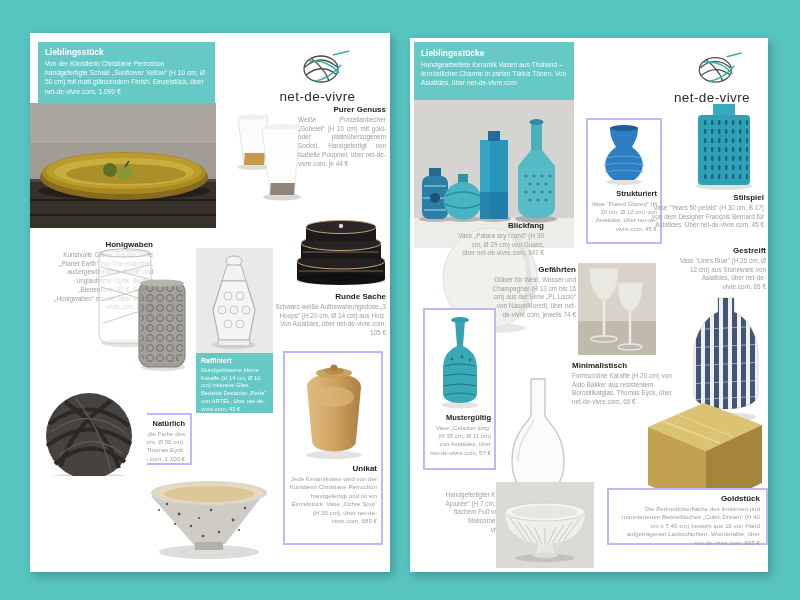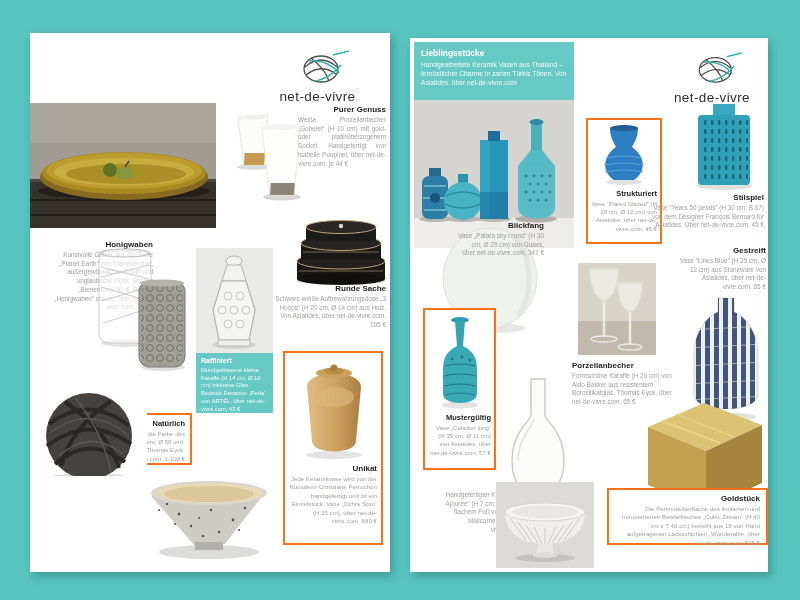--- a/index.html
+++ b/index.html
@@ -3,36 +3,40 @@
 <meta charset="utf-8">
 <style>
   html,body{margin:0;padding:0;background:#58c4c0;}
   .canvas{position:relative;width:800px;height:600px;background:#58c4c0;overflow:hidden;
           font-family:"Liberation Sans",sans-serif;}
   .abs{position:absolute;}
   .page{position:absolute;background:#ffffff;box-shadow:3px 4px 9px rgba(20,70,68,.35);}
   .tealfill{background:#66c9c5;color:#ffffff;}
   .tealfill .ht{font-size:8.4px;font-weight:bold;line-height:10px;margin:0 0 2px 0;color:#fff;}
   .tealfill .hb{font-size:6.7px;line-height:9.2px;color:#f2fbfa;}
-  .obox{position:absolute;border:2px solid #f97316;background:#ffffff;box-sizing:border-box;}
+  .obox{position:absolute;border:2px solid #c4b5fd;background:#ffffff;box-sizing:border-box;}
   .t{font-weight:bold;color:#1d1d1b;font-size:8px;line-height:9.5px;margin:0 0 1.5px 0;}
   .b{font-size:6.4px;line-height:8.7px;color:#9e9e9c;}
   .ar{text-align:right;}
   .ac{text-align:right;}
   .aj{text-align:justify;}
   .logo{color:#2d2d2b;font-size:13.5px;letter-spacing:.4px;font-weight:normal;}
   svg{display:block;}
 </style>
 </head>
 <body>
 
 <div class="canvas">
 
   <div class="page" style="left:30px;top:33px;width:360px;height:539px;">
 
+    <div class="abs tealfill" style="left:8px;top:9px;width:177px;height:61px;padding:5px 7px;box-sizing:border-box;">
+      <div class="ht">Lieblingsstück</div>
+      <div class="hb">Von der Künstlerin Christiane Perrochon handgefertigte Schale „Sunflower Yellow“ (H 10 cm, Ø 50 cm) mit matt glänzendem Finish. Einzelstück, über net-de-vivre.com, 1.090 €</div>
+    </div>
 
     <div class="abs" style="left:0;top:70px;width:186px;height:125px;">
       <svg width="186" height="125" viewBox="0 0 186 125">
         <rect width="186" height="125" fill="#a09c93"></rect>
         <rect width="186" height="40" fill="#aaa69d"></rect>
         <rect y="76" width="186" height="49" fill="#37322c"></rect>
         <rect y="76" width="186" height="3" fill="#4d463e"></rect>
         <rect y="96" width="186" height="2" fill="#211d19"></rect>
         <rect y="111" width="186" height="2" fill="#211d19"></rect>
         <ellipse cx="94" cy="88" rx="86" ry="9" fill="#16130f" opacity="0.55"></ellipse>
@@ -144,21 +148,21 @@
         <rect x="9" y="24" width="80" height="16" fill="#1b1918"></rect>
         <ellipse cx="49" cy="24" rx="40" ry="7.5" fill="#262322" stroke="#bfa57d" stroke-width="1"></ellipse>
         <rect x="14" y="8" width="70" height="14" fill="#1d1b1a"></rect>
         <ellipse cx="49" cy="8" rx="35" ry="6.5" fill="#2a2726" stroke="#bfa57d" stroke-width="1"></ellipse>
         <circle cx="49" cy="7" r="2.2" fill="#d8d8d6"></circle>
         <line x1="7" y1="52" x2="91" y2="52" stroke="#bfa57d" stroke-width="0.8" opacity="0.7"></line>
         <line x1="11" y1="33" x2="87" y2="33" stroke="#bfa57d" stroke-width="0.8" opacity="0.7"></line>
       </svg>
     </div>
 
-    <div class="abs ar" style="left:240px;top:251px;width:116px;">
+    <div class="abs ar" style="left:240px;top:259px;width:116px;">
       <div class="t">Runde Sache</div>
       <div class="b">Schwarz-weiße Aufbewahrungsdose „3 Hoops“ (H 20 cm, Ø 14 cm) aus Holz. Von Asiatides, über net-de-vivre.com, 105 €</div>
     </div>
 
     <div class="obox" style="left:10px;top:380px;width:152px;height:52px;padding:4px 5px;">
       <div class="t ar" style="font-size:7.5px;">Natürlich</div>
       <div class="b ar" style="font-size:6.1px;line-height:8.2px;">Die Fellfarbe des Schafes bestimmt die Farbe des Poufs „Texelaar Ottoman (H 50 cm, Ø 50 cm). Design: Christien Meindertsma für Thomas Eyck. Über net-de-vivre.com, 1.100 €</div>
     </div>
 
     <div class="abs" style="left:5px;top:355px;width:112px;height:97px;">
@@ -343,20 +347,24 @@
         <ellipse cx="52" cy="56" rx="47" ry="50" fill="#eef1ec" stroke="#dde0da" stroke-width="1"></ellipse>
         <path d="M76,16 C94,32 96,74 80,94" stroke="#e0e4dd" stroke-width="5" fill="none" opacity="0.8"></path>
       </svg>
     </div>
 
     <div class="abs ar" style="left:48px;top:183px;width:86px;">
       <div class="t">Blickfang</div>
       <div class="b">Vase „Patara sky round“ (H 30 cm, Ø 29 cm) von Guaxs, über net-de-vivre.com, 347 €</div>
     </div>
 
+    <div class="abs ar" style="left:78px;top:227px;width:88px;">
+      <div class="t">Gefährten</div>
+      <div class="b">Gläser für Wein, Wasser und Champagner (H 13 cm bis 16 cm) aus der Serie „PL Liscio“ von NasonMoretti, über net-de-vivre.com, jeweils 74 €</div>
+    </div>
 
     <div class="abs" style="left:168px;top:225px;width:78px;height:92px;">
       <svg width="78" height="92" viewBox="0 0 78 92">
         <rect width="78" height="92" fill="#d8d3c9"></rect>
         <rect y="58" width="78" height="34" fill="#c0baad"></rect>
         <path d="M12,6 C12,26 18,34 26,38 C34,34 40,26 40,6 Z" fill="#ffffff" opacity="0.5" stroke="#f1f0ed" stroke-width="1.4"></path>
         <line x1="26" y1="38" x2="26" y2="74" stroke="#ecebe7" stroke-width="2.4"></line>
         <ellipse cx="26" cy="76" rx="13" ry="3" fill="none" stroke="#e9e8e4" stroke-width="1.4"></ellipse>
         <path d="M40,20 C40,38 45,45 52,49 C59,45 64,38 64,20 Z" fill="#ffffff" opacity="0.5" stroke="#f1f0ed" stroke-width="1.4"></path>
         <line x1="52" y1="49" x2="52" y2="82" stroke="#ecebe7" stroke-width="2.4"></line>
@@ -411,21 +419,21 @@
         </g>
         <circle cx="17" cy="45" r="1.4" fill="#1f7487"></circle>
           <circle cx="27" cy="43" r="1.4" fill="#1f7487"></circle>
           <circle cx="35" cy="46" r="1.4" fill="#1f7487"></circle>
       </svg>
       <div class="t ac" style="font-size:7.5px;margin-top:3px;">Mustergültig</div>
       <div class="b ac" style="font-size:6.1px;line-height:8.2px;">Vase „Celadon long“ (H 35 cm, Ø 11 cm) von Asiatides, über net-de-vivre.com, 57 €</div>
     </div>
 
     <div class="abs" style="left:162px;top:323px;width:100px;">
-      <div class="t">Porzellanbecher</div>
+      <div class="t">Minimalistisch</div>
       <div class="b">Formschöne Karaffe (H 20 cm) von Aldo Bakker aus resistentem Borosilikatglas. Thomas Eyck, über net-de-vivre.com, 65 €</div>
     </div>
 
     <div class="abs" style="left:88px;top:337px;width:80px;height:126px;">
       <svg width="80" height="126" viewBox="0 0 80 126">
         <ellipse cx="40" cy="120" rx="24" ry="4" fill="#e7e7e5"></ellipse>
         <path d="M33,4 L47,4 L47,40 C47,46 66,56 66,86 C66,110 54,119 40,119 C26,119 14,110 14,86 C14,56 33,46 33,40 Z" fill="#fbfbfa" stroke="#c8c8c6" stroke-width="1.4"></path>
         <path d="M20,86 C20,64 34,52 36,44" stroke="#e6e6e4" stroke-width="2" fill="none"></path>
       </svg>
     </div>

